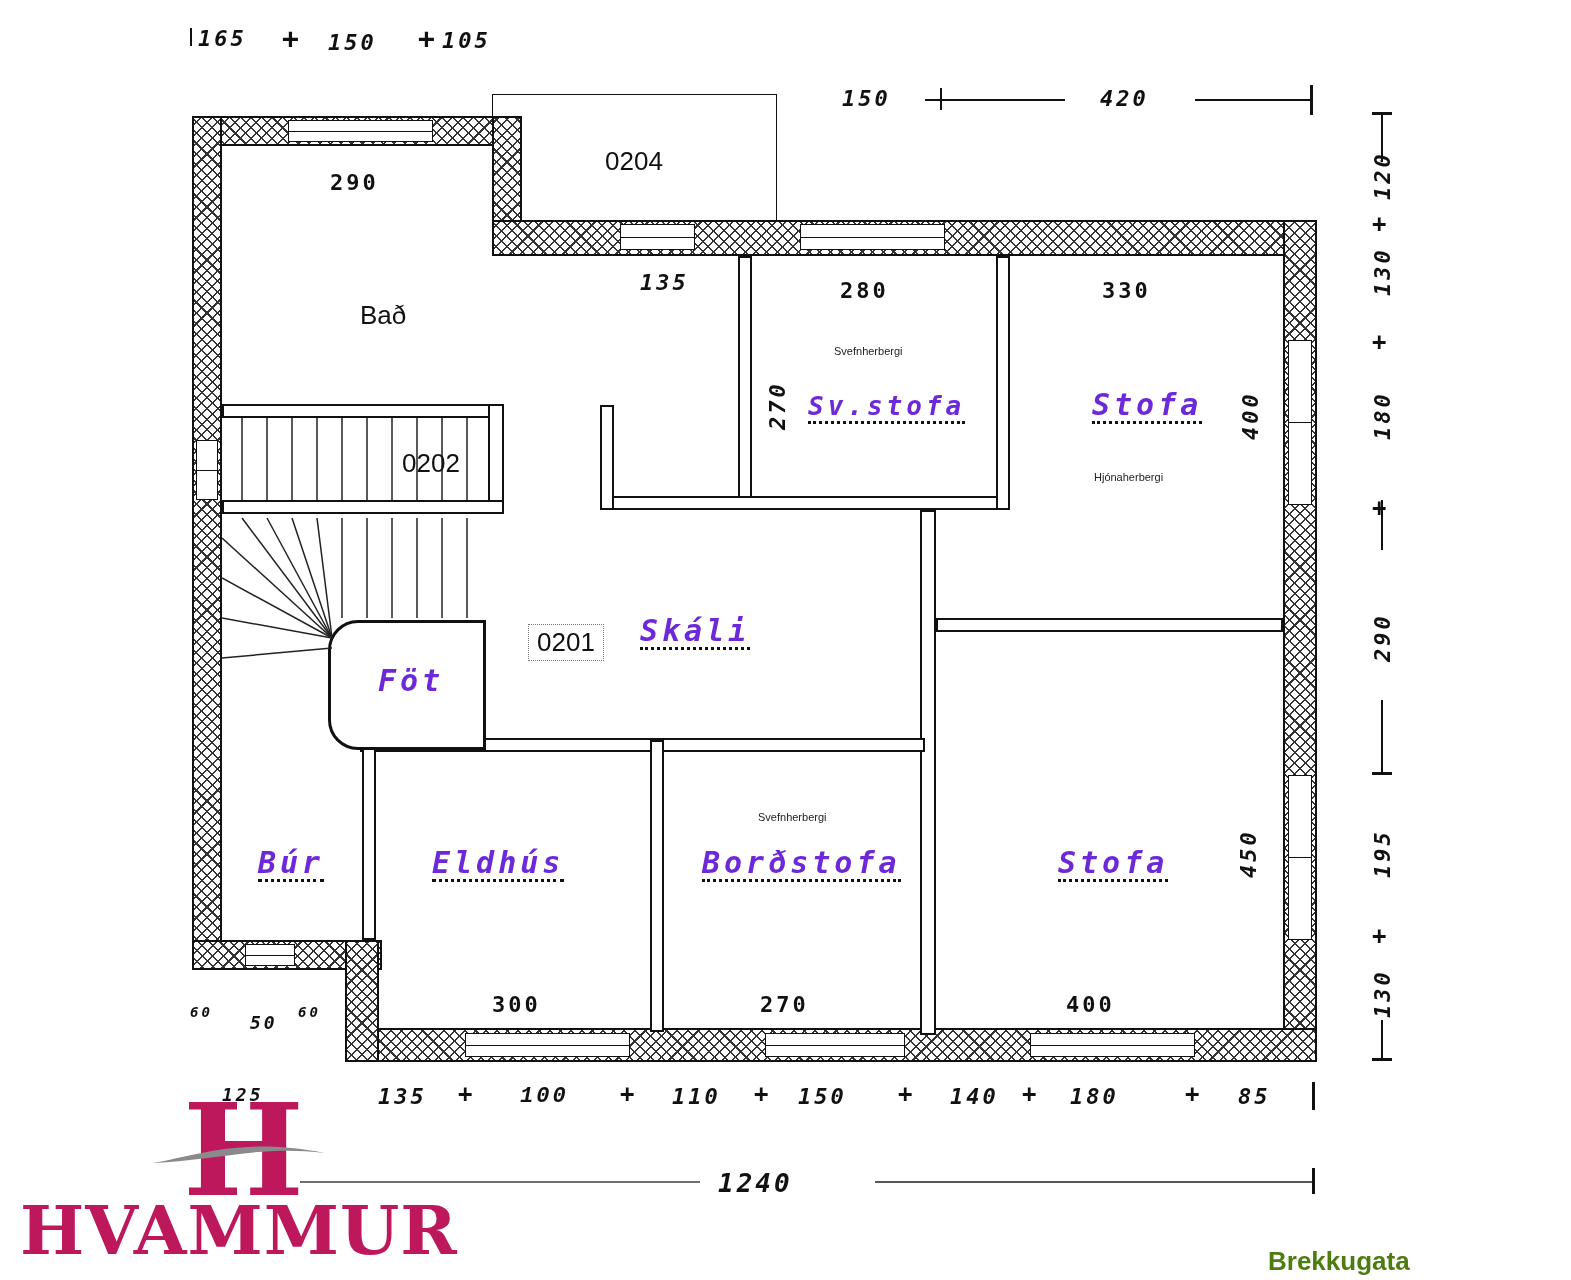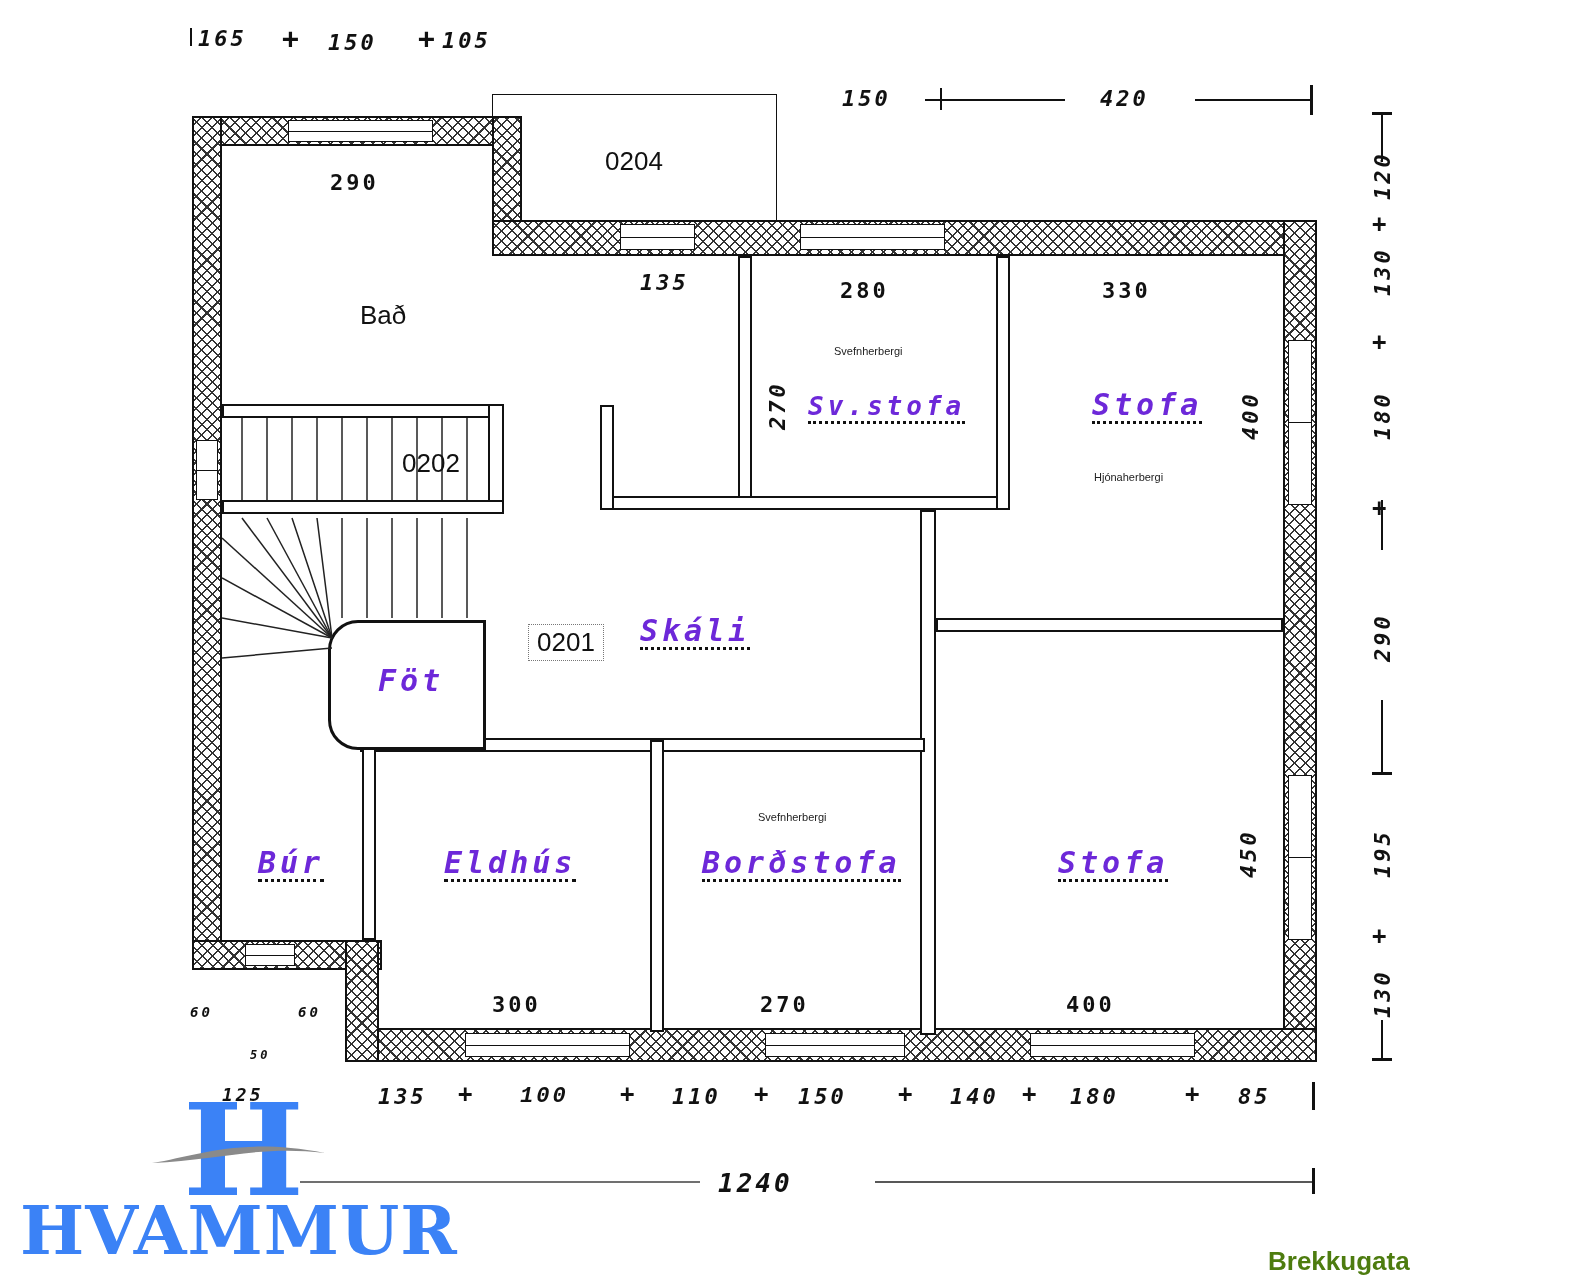--- a/index.html
+++ b/index.html
@@ -13,21 +13,21 @@
   .window { position:absolute; background:#fff; border:1px solid #111; box-sizing:border-box;
     background-image: linear-gradient(#111,#111); background-size:100% 1px; background-position:center; background-repeat:no-repeat; }
   .dim { position:absolute; font-family:"DejaVu Sans Mono", monospace; font-weight:bold; font-style:italic; font-size:22px; color:#111; white-space:nowrap; letter-spacing:3px; }
   .dim-v { position:absolute; font-family:"DejaVu Sans Mono", monospace; font-weight:bold; font-style:italic; font-size:22px; color:#111; white-space:nowrap; letter-spacing:3px; transform-origin:left top; transform:rotate(-90deg); }
   .room-hand { position:absolute; font-family:"DejaVu Sans Mono", monospace; font-weight:bold; font-style:italic; font-size:30px; letter-spacing:4px; color:#6d28d9; border-bottom:3px dotted #111; line-height:1.1; white-space:nowrap; }
   .room-print { position:absolute; font-family:"Liberation Sans", sans-serif; font-size:26px; color:#111; white-space:nowrap; }
   .room-small { position:absolute; font-family:"Liberation Sans", sans-serif; font-size:11px; color:#222; white-space:nowrap; }
   .code { position:absolute; font-family:"Liberation Sans", sans-serif; font-size:26px; color:#111; white-space:nowrap; }
   .dimline { position:absolute; background:#111; }
   .tick { position:absolute; background:#111; }
-  .logo-word { position:absolute; font-family:"DejaVu Serif", serif; font-weight:bold; color:#3b82f6; white-space:nowrap; }
+  .logo-word { position:absolute; font-family:"DejaVu Serif", serif; font-weight:bold; color:#be185d; white-space:nowrap; }
   .street { position:absolute; font-family:"Liberation Sans", sans-serif; font-weight:bold; font-size:26px; color:#4d7c0f; white-space:nowrap; }
 </style>
 </head>
 <body>
 
 <div>
   <div class="tick" style="left:190px;top:28px;width:2px;height:18px;"></div>
   <div class="dim" style="left:198px;top:26px;">165</div>
   <div class="dim" style="left:282px;top:22px;font-size:28px;">+</div>
   <div class="dim" style="left:328px;top:30px;">150</div>
@@ -165,33 +165,33 @@
 <div class="dim" style="left:1102px;top:278px;font-style:normal;">330</div>
 <div class="room-hand" style="left:1092px;top:388px;">Stofa</div>
 <div class="dim-v" style="left:1238px;top:440px;">400</div>
 <div class="room-small" style="left:1094px;top:471px;">Hjónaherbergi</div>
 
 <div class="code" style="left:528px;top:624px;border:1px dotted #777;padding:2px 8px;">0201</div>
 <div class="room-hand" style="left:640px;top:614px;">Skáli</div>
 <div class="room-hand" style="left:378px;top:664px;border:none;">Föt</div>
 
 <div class="room-hand" style="left:258px;top:846px;">Búr</div>
-<div class="room-hand" style="left:444px;top:846px;text-align:right;">Eldhús</div>
+<div class="room-hand" style="left:432px;top:846px;text-align:right;">Eldhús</div>
 <div class="room-small" style="left:758px;top:811px;">Svefnherbergi</div>
 <div class="room-hand" style="left:702px;top:846px;">Borðstofa</div>
 <div class="room-hand" style="left:1058px;top:846px;">Stofa</div>
 <div class="dim-v" style="left:1236px;top:878px;">450</div>
 
 <div class="dim" style="left:492px;top:992px;font-style:normal;">300</div>
 <div class="dim" style="left:760px;top:992px;font-style:normal;">270</div>
 <div class="dim" style="left:1066px;top:992px;font-style:normal;">400</div>
 
 <div>
   <div class="dim" style="left:190px;top:1004px;font-size:14px;">60</div>
-  <div class="dim" style="left:250px;top:1048px;font-size:12px;">50</div>
+  <div class="dim" style="left:250px;top:1012px;font-size:18px;">50</div>
   <div class="dim" style="left:298px;top:1004px;font-size:14px;">60</div>
 </div>
 
 <div>
   <div class="dim" style="left:222px;top:1084px;font-size:18px;">125</div>
   <div class="dim" style="left:378px;top:1084px;">135</div>
   <div class="dim" style="left:458px;top:1080px;font-size:24px;">+</div>
   <div class="dim" style="left:520px;top:1084px;font-family:Liberation Mono, monospace;">100</div>
   <div class="dim" style="left:620px;top:1080px;font-size:24px;">+</div>
   <div class="dim" style="left:672px;top:1084px;">110</div>

